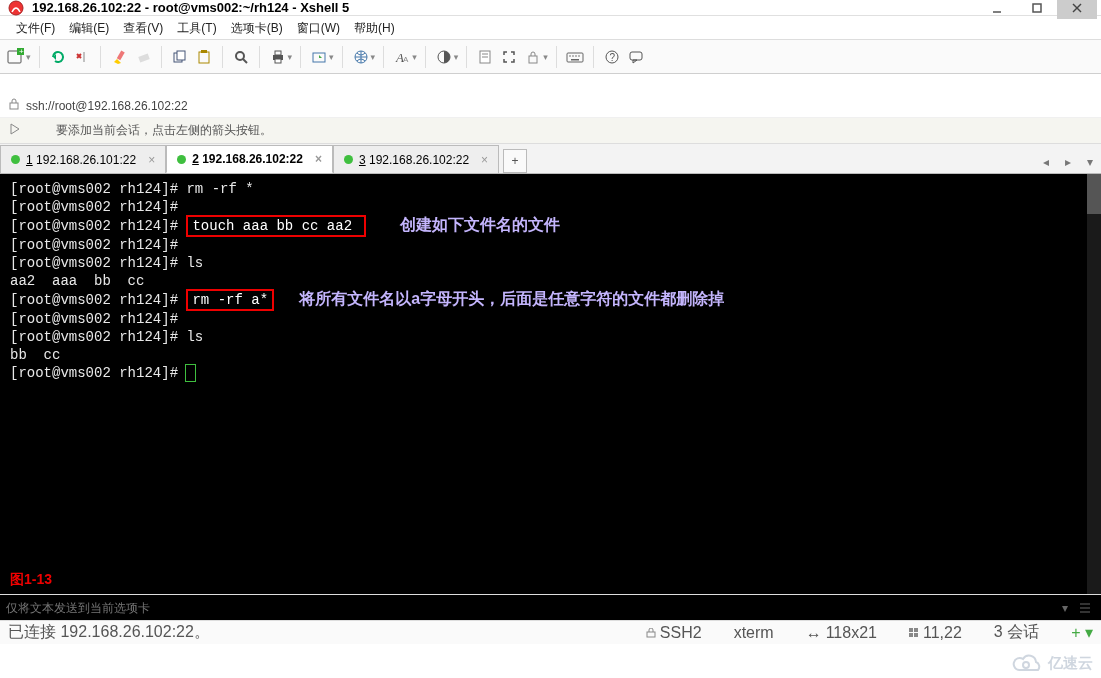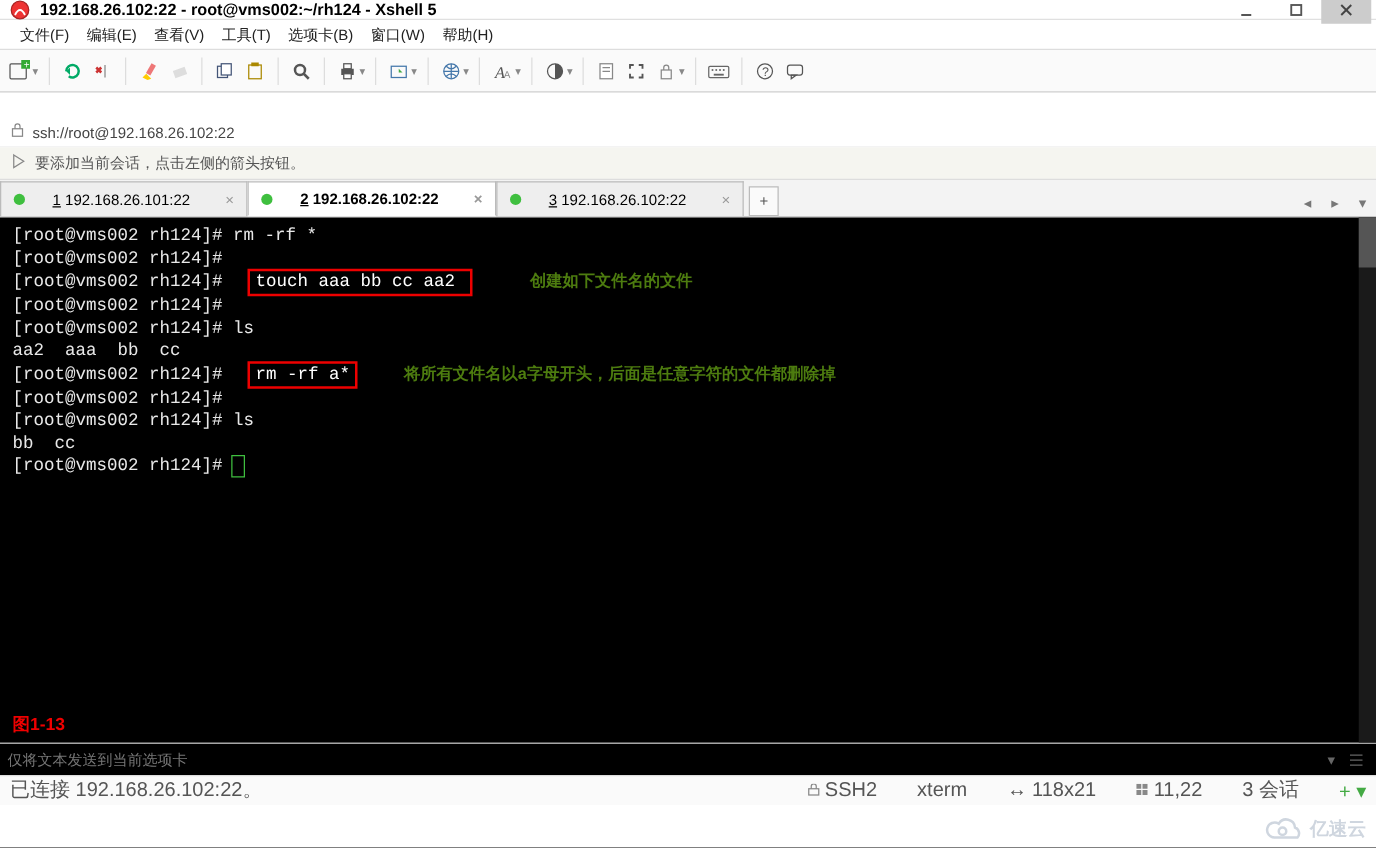--- a/index.html
+++ b/index.html
@@ -23,26 +23,26 @@
   .tb-btn { width:20px; height:20px; display:flex; align-items:center; justify-content:center;
             color:#555; }
   .tb-sep { width:1px; height:22px; background:#ddd; margin:0 4px; }
   .tb-dd  { margin-left:-4px; color:#888; font-size:9px; }
 
   .addrbar { height:24px; padding:0 8px; font-size:12px; color:#444; display:flex;
              align-items:center; gap:6px; border-bottom:1px solid #f0f0f0;margin-top:20px; }
   .addrbar .lock { color:#888; }
 
   .tipbar { height:26px; background:#f5f5f0; display:flex; align-items:center; padding:0 8px;
-            color:#555; font-size:12px; border-bottom:1px solid #ddd; }
+            color:#555; font-size:12px; border-bottom:1px solid #ddd;gap:28px; }
   .tipbar .bm { color:#888; margin-right:6px; }
 
   .tabsrow { height:30px; display:flex; align-items:flex-end; border-bottom:1px solid #bbb;
              font-size:12px; background:#f3f3f3; }
-  .tab { height:28px; display:flex; align-items:center; gap:22px; padding:0 10px;
+  .tab { height:28px; display:flex; align-items:center; gap:6px; padding:0 10px;
          border-top:1px solid #bbb; border-right:1px solid #bbb; border-left:1px solid #bbb;
          background:#eee; cursor:default; }
   .tab.active { background:#fff; font-weight:bold; border-bottom:1px solid #fff; }
   .dot { width:9px; height:9px; border-radius:50%; background:#3fbf3f; display:inline-block; }
   .tab .x { color:#999; margin-left:6px; }
   .addtab { width:24px; height:24px; display:flex; align-items:center; justify-content:center;
             margin-left:4px; border:1px solid #bbb; background:#fafafa; color:#555; }
   .tabspacer { flex:1; }
   .tabnav { width:22px; height:22px; display:flex; align-items:center; justify-content:center;
             color:#777; }
@@ -50,23 +50,23 @@
   
   .terminal { background:#000; color:#e8e8e8;
               font-family:Consolas,"Courier New",monospace; font-size:14px;
               line-height:18px; padding:6px 10px; position:relative; height:420px; }
   .terminal .scrollbar { position:absolute; right:0; top:0; bottom:0; width:14px;
                          background:#1a1a1a; }
   .terminal .thumb { position:absolute; right:0; top:0; width:14px; height:40px;
                      background:#555; }
   .tl { white-space:pre; }
   .hl { border:2px solid #e00; color:#fff; display:inline-block; padding:0 4px;
-        margin:-1px 12px; }
-  .anno { color:#4d7c0f; font-weight:bold; font-family:"Microsoft YaHei",sans-serif;
-          font-size:13px; display:inline-block; }
+        margin:-1px 0; }
+  .anno { color:#c4b5fd; font-weight:bold; font-family:"Microsoft YaHei",sans-serif;
+          font-size:16px; display:inline-block; }
   .cursor { display:inline-block; width:9px; height:16px; outline:1px solid #3fbf3f;
             vertical-align:text-bottom; }
   .figlabel { position:absolute; left:10px; bottom:6px; color:#e00; font-weight:bold;
               font-family:"Microsoft YaHei",sans-serif; font-size:14px; }
 
   .inputbar { height:26px; background:#000000; display:flex; align-items:center; padding:0 6px;
               border-top:1px solid #ddd; }
   .inputbar input { flex:1; border:none; background:transparent; outline:none;
                     color:#888; font-size:12px; }
   .inputbar .stripe { width:20px; height:20px; display:flex; align-items:center;

